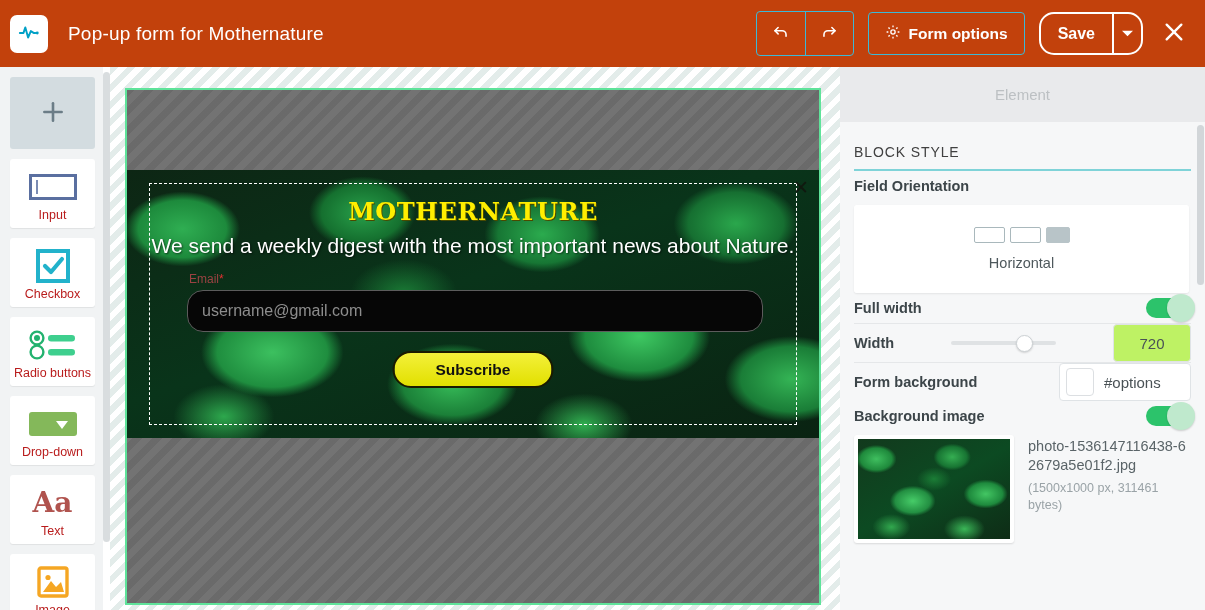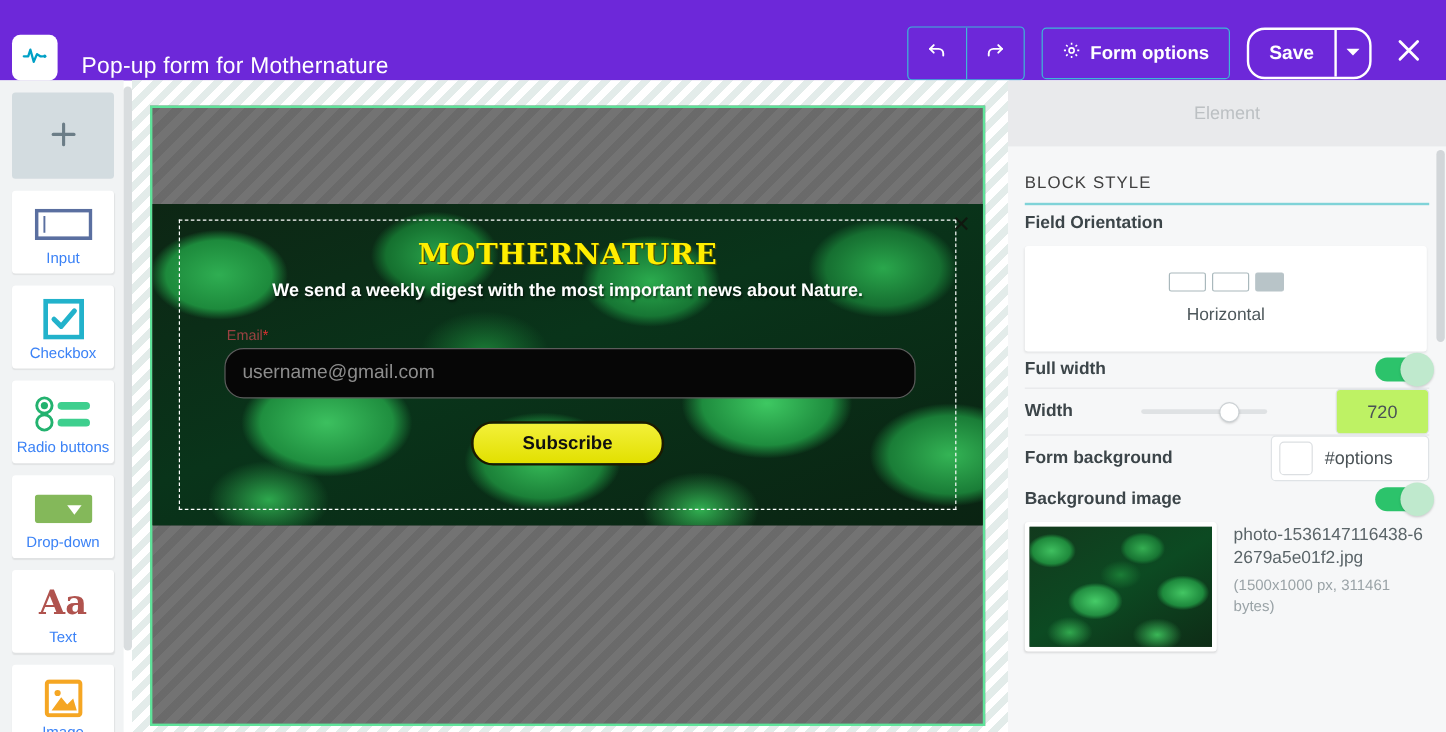--- a/index.html
+++ b/index.html
@@ -7,22 +7,22 @@
     width: 1205px; height: 610px;
     overflow: hidden;
     font-family: "Liberation Sans", sans-serif;
     background: #ffffff;
   }
   #app { position: relative; width: 1205px; height: 610px; }
 
   
   .topbar {
     position: absolute; left: 0; top: 0; width: 1205px; height: 67px;
-    background: #6d28d9;
-    display: flex; align-items: flex-end;
+    background: #c2410c;
+    display: flex; align-items: center;
   }
   .logo-box {
     width: 38px; height: 38px; margin-left: 10px;
     background: #ffffff; border-radius: 7px;
     display: flex; align-items: center; justify-content: center;
     flex: none;
   }
   .app-title {
     margin-left: 20px; color: #ffffff;
     font-size: 19px; letter-spacing: .2px; white-space: nowrap;
@@ -77,21 +77,21 @@
     margin-bottom: 10px; padding: 8px 2px 6px;
     display: flex; flex-direction: column; align-items: center;
     cursor: pointer; box-shadow: 0 1px 1px rgba(0,0,0,.07);
   }
   .pal-card.add {
     background: #d3dce0; height: 72px; justify-content: center;
     box-shadow: none;
   }
   .pal-ico { height: 40px; display:flex; align-items:center; justify-content:center; }
   .pal-label {
-    font-size: 12.5px; color: #3b82f6; text-align: center;
+    font-size: 12.5px; color: #b91c1c; text-align: center;
     line-height: 13px; margin-top: 2px;
   }
   .pal-scrollbar {
     position: absolute; left: 103px; top: 72px; width: 7px; height: 470px;
     background: #d9dddf; border-radius: 4px;
   }
 
   
   .canvas-wrap {
     position: absolute; left: 110px; top: 67px; width: 730px; height: 543px;
@@ -140,21 +140,21 @@
     cursor: pointer; line-height: 1;
   }
   .popup-title {
     position: absolute; left: 0; right: 0; top: 27px; text-align: center;
     color: #ffee00; font-family: "DejaVu Serif", serif;
     font-weight: bold; font-size: 24px; letter-spacing: .6px;
     text-shadow: 1px 1px 0 #4a4a00;
   }
   .popup-sub {
     position: absolute; left: 0; right: 0; top: 64px; text-align: center;
-    color: #ffffff; font-size: 15px; font-weight: bold;
+    color: #ffffff; font-size: 21px; font-weight: normal;
     text-shadow: 1px 1px 2px rgba(0,0,0,.6);
   }
   .field-label {
     position: absolute; left: 62px; top: 102px;
     color: #9b4242; font-size: 12px;
   }
   .field-label .req { color: #e03131; }
   .email-input {
     position: absolute; left: 60px; top: 120px; width: 576px; height: 42px;
     background: #060606; border: 1px solid #5c5c5c; border-radius: 16px;

